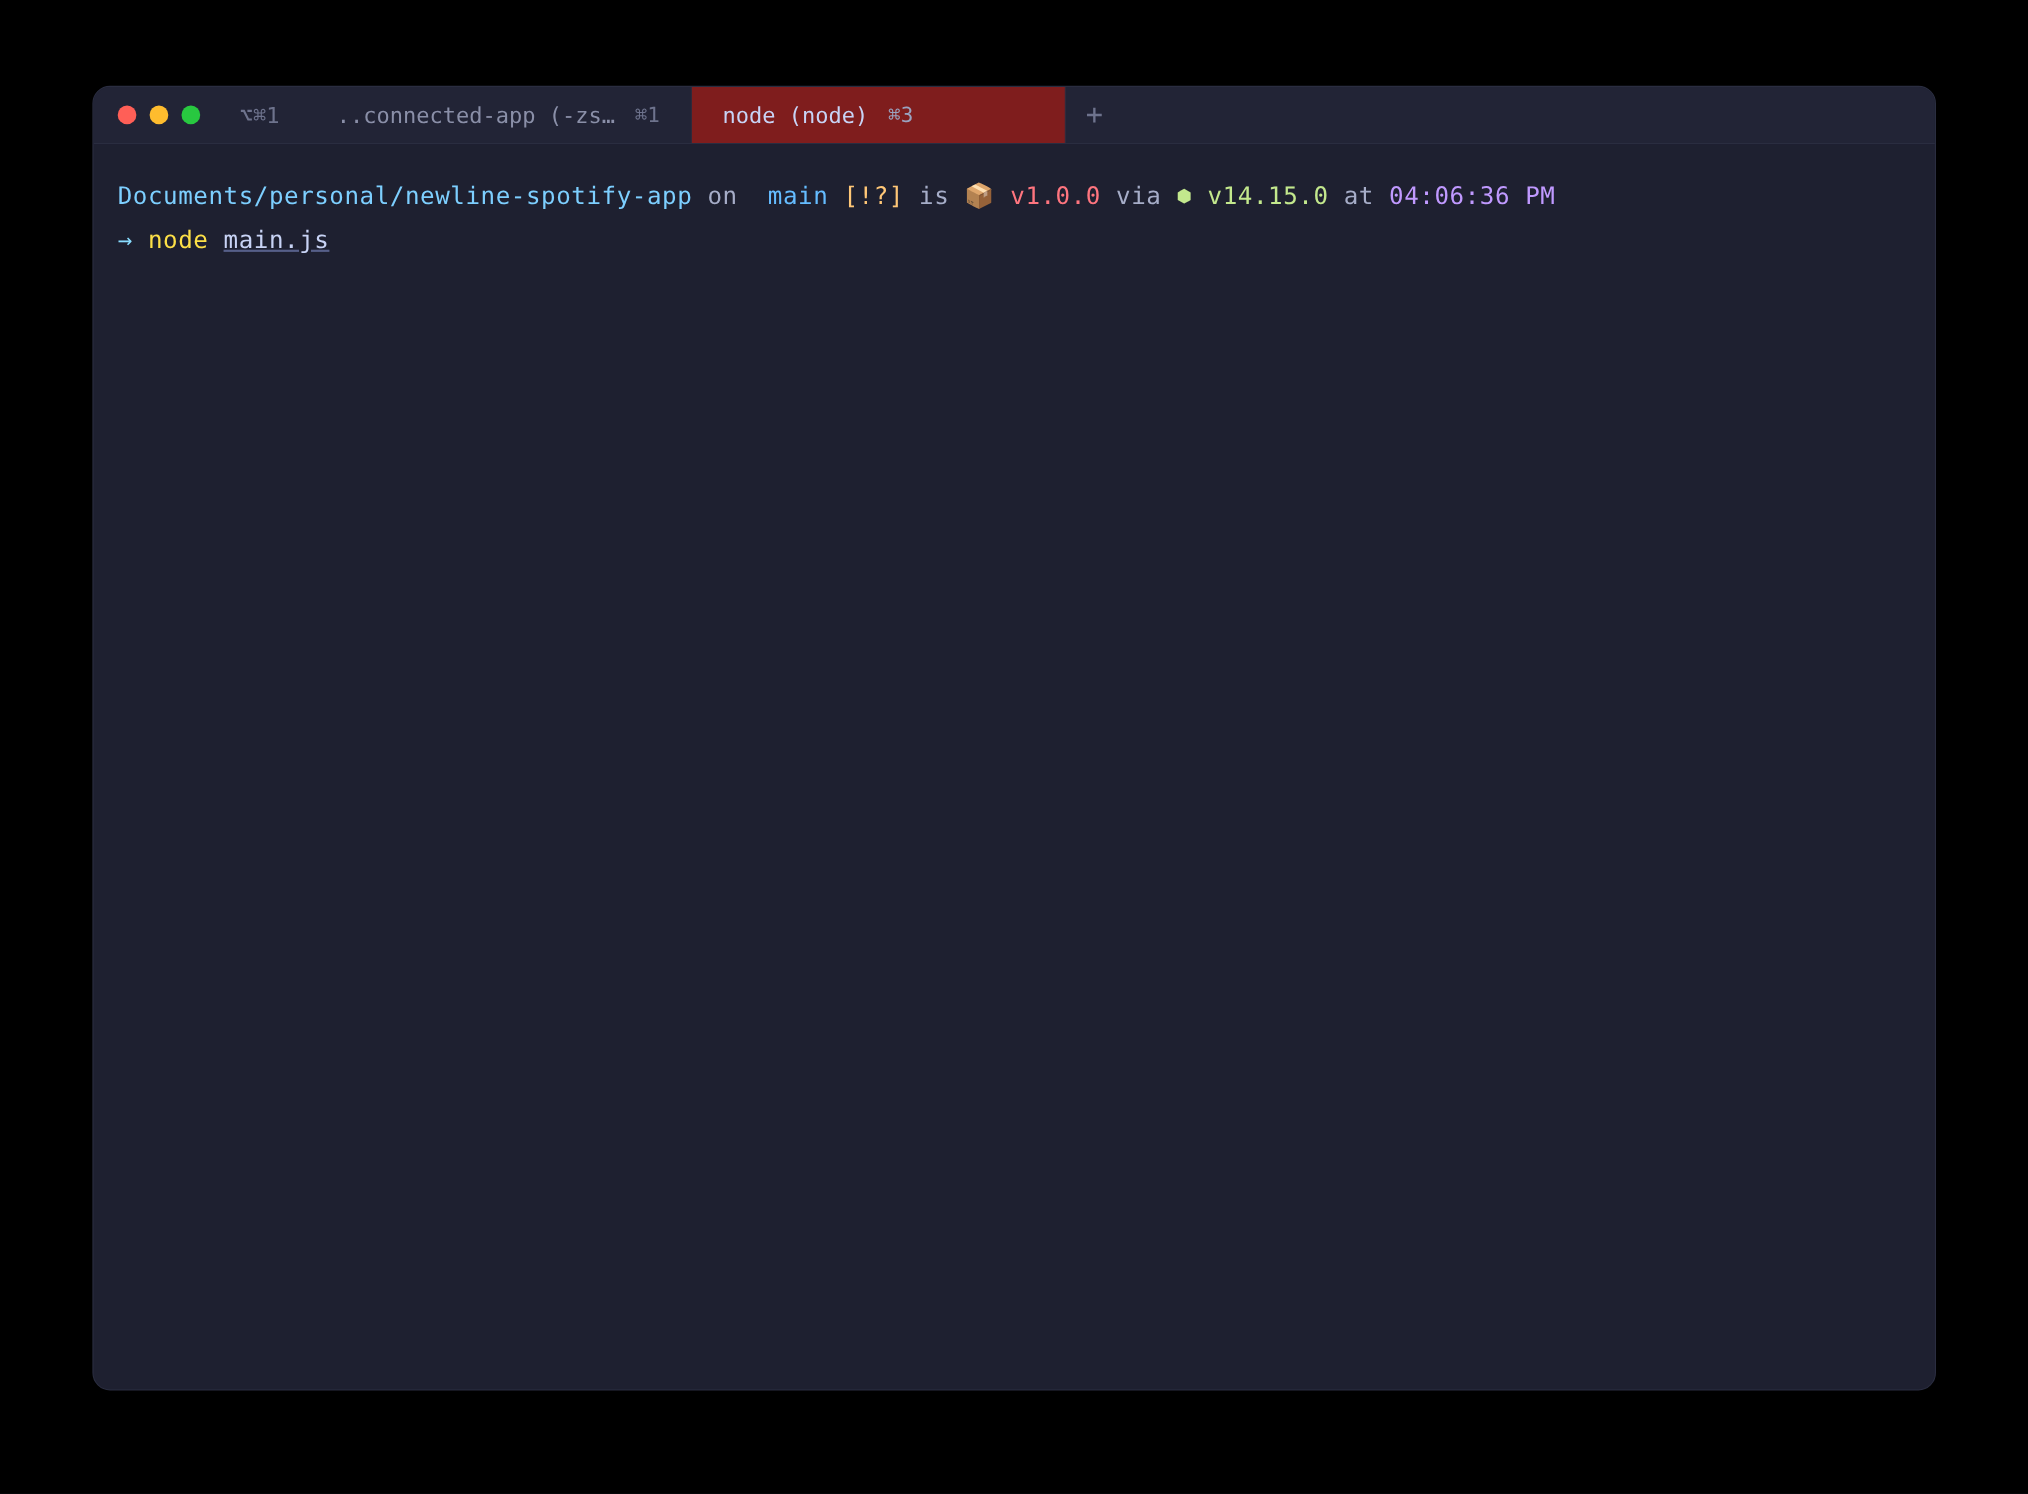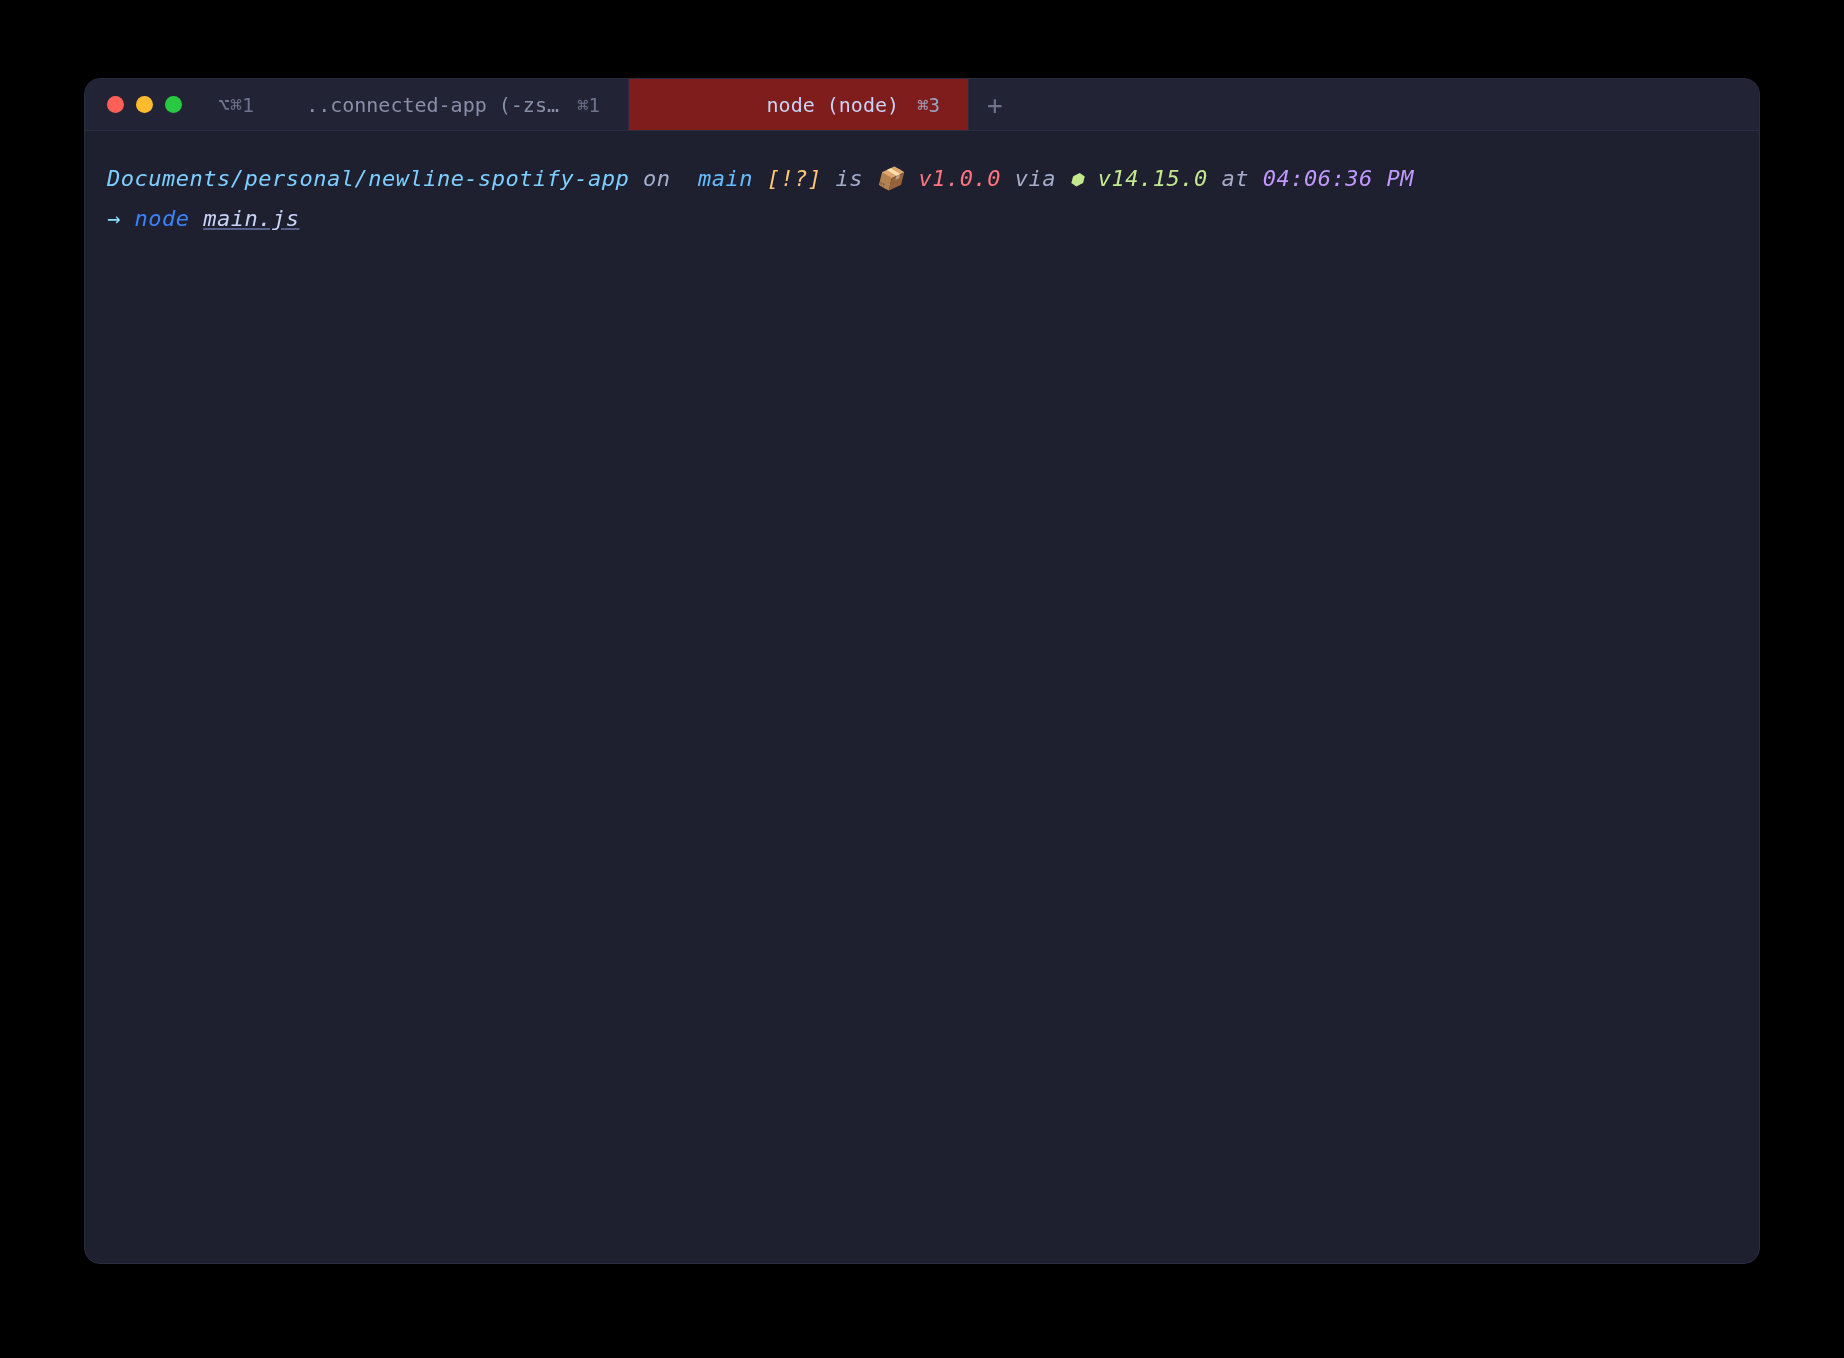--- a/index.html
+++ b/index.html
@@ -52,21 +52,21 @@
       font-weight: 500;
     }
     .tabs {
       display: flex;
       height: 100%;
       margin-left: 24px;
     }
     .tab {
       display: flex;
       align-items: center;
-      justify-content: flex-end;
+      justify-content: flex-start;
       gap: 18px;
       padding: 12px 28px;
       color: #8a8fa8;
       font-size: 20px;
       border-right: 1px solid #2a2d40;
       min-width: 340px;
       cursor: pointer;
     }
     .tab.active {
       background: #7f1d1d;
@@ -87,32 +87,31 @@
       cursor: pointer;
     }
     .terminal-body {
       flex: 1;
       padding: 28px 22px;
       font-size: 22px;
       line-height: 1.8;
       color: #c8d3f5;
       letter-spacing: 0.5px;
       overflow: auto;
-      font-style: italic;
     }
     .line { white-space: pre; }
     .c-path   { color: #7dcfff; }
     .c-dim    { color: #a6adc8; }
     .c-branch { color: #65bcff; }
     .c-warn   { color: #ffc777; }
     .c-pkgver { color: #ff757f; }
     .c-nodever{ color: #c3e88d; }
     .c-time   { color: #c099ff; }
     .c-arrow  { color: #89ddff; }
-    .c-cmd    { color: #3b82f6; }
+    .c-cmd    { color: #fde047; }
     .c-arg    { color: #c8d3f5; text-decoration: underline; text-decoration-color: #565f89; }
     .c-output { color: #a6adc8; }
     .icon-box  { }
     .icon-hex  { color: #c3e88d; font-size: 16px; vertical-align: middle; }
     .icon-git  { color: #65bcff; }
   </style>
 </head>
 <body>
 
 <div class="terminal-window">

